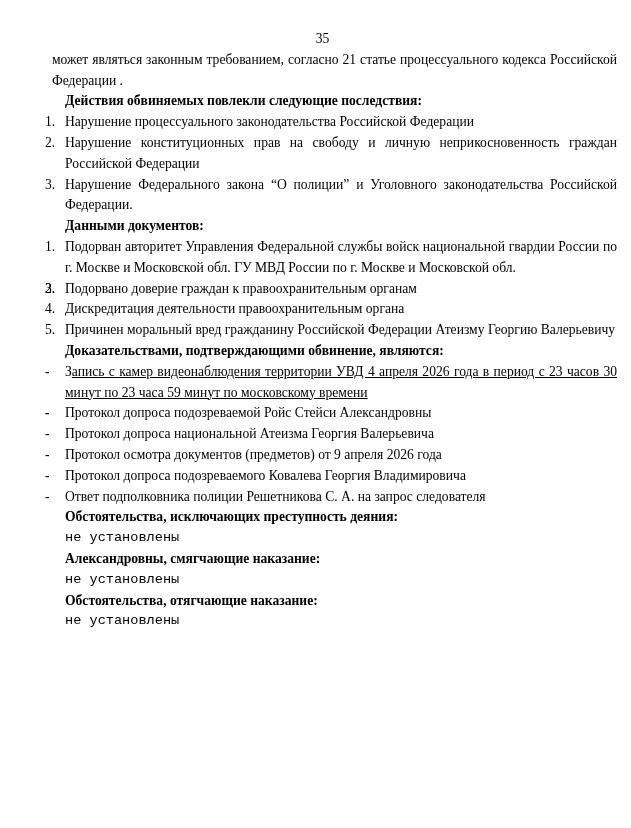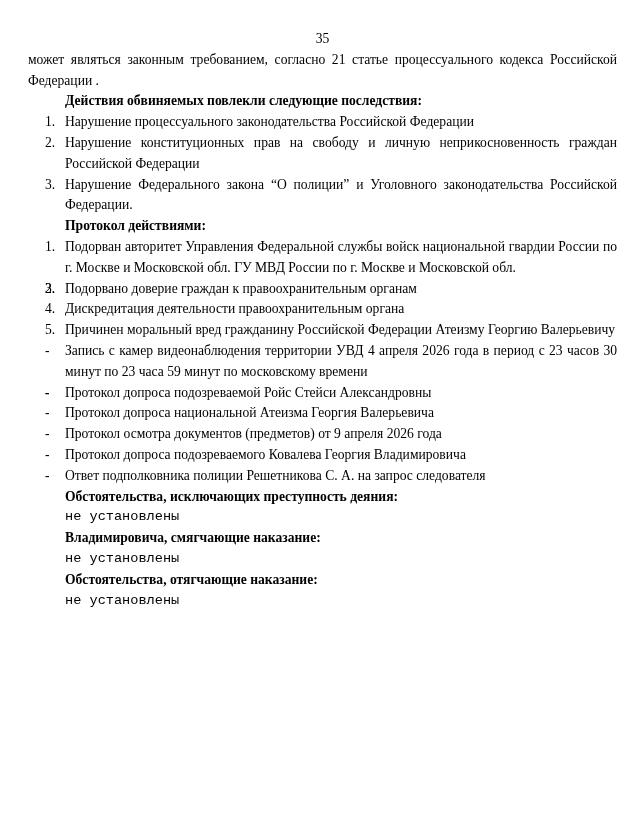--- a/index.html
+++ b/index.html
@@ -11,31 +11,31 @@
     font-size:13.6px;
     line-height:20.8px;
     overflow:hidden;
   }
   .page {
     box-sizing:border-box;
     width:631px; height:828px;
     padding:29px 14px 0 28px;
   }
   .page-number { text-align:center; }
-  .para { text-align:justify; }
+  .para { text-align:justify;margin-left:24px; }
   .heading { font-weight:bold; margin-left:37px; }
   .gap-top { }
   .plain { margin-left:37px;font-family:Liberation Mono, monospace; }
   .num-item, .dash-item {
     position:relative;
     padding-left:37px;
     text-align:justify;
   }
   .marker { position:absolute; left:17px; top:0; }
-  .u { }
+  .u { text-decoration:underline; }
 </style>
 </head>
 <body>
 
 <div class="page">
 
   <div class="page-number">35</div>
 
   <div class="para">может являться законным требованием, согласно 21 статье процессуального кодекса Российской Федерации .</div>
 
@@ -47,21 +47,21 @@
   </div>
   <div class="num-item">
     <span class="marker">2.</span>
     <span>Нарушение конституционных прав на свободу и личную неприкосновенность граждан Российской Федерации</span>
   </div>
   <div class="num-item">
     <span class="marker">3.</span>
     <span>Нарушение Федерального закона “О полиции” и Уголовного законодательства Российской Федерации.</span>
   </div>
 
-  <div class="heading">Протокол действиями:</div>
+  <div class="heading">Данными документов:</div>
 
   <div class="num-item">
     <span class="marker">1.</span>
     <span>Подорван авторитет Управления Федеральной службы войск национальной гвардии России по г. Москве и Московской обл. ГУ МВД России по г. Москве и Московской обл.</span>
   </div>
   <div class="num-item">
     <span class="marker">2.</span>
   </div>
   <div class="num-item">
     <span class="marker">3.</span>
@@ -69,20 +69,21 @@
   </div>
   <div class="num-item">
     <span class="marker">4.</span>
     <span>Дискредитация деятельности правоохранительным органа</span>
   </div>
   <div class="num-item">
     <span class="marker">5.</span>
     <span>Причинен моральный вред гражданину Российской Федерации Атеизму Георгию Валерьевичу</span>
   </div>
 
+  <div class="heading">Доказательствами, подтверждающими обвинение, являются:</div>
 
   <div class="dash-item">
     <span class="marker">-</span>
     <span><span>З</span><span class="u">апись с камер видеонаблюдения территории УВД 4 апреля 2026 года в период с 23 часов 30 минут по 23 часа 59 минут по московскому времени</span></span>
   </div>
   <div class="dash-item">
     <span class="marker">-</span>
   </div>
   <div class="dash-item">
     <span class="marker">-</span>
@@ -101,19 +102,19 @@
     <span>Протокол допроса подозреваемого Ковалева Георгия Владимировича</span>
   </div>
   <div class="dash-item">
     <span class="marker">-</span>
     <span>Ответ подполковника полиции Решетникова С. А. на запрос следователя</span>
   </div>
 
   <div class="heading">Обстоятельства, исключающих преступность деяния:</div>
   <div class="plain">не установлены</div>
 
-  <div class="heading">Владимировича, смягчающие наказание:</div>
+  <div class="heading">Александровны, смягчающие наказание:</div>
   <div class="plain">не установлены</div>
 
   <div class="heading">Обстоятельства, отягчающие наказание:</div>
   <div class="plain">не установлены</div>
 
 </div>
 
 </body></html>

